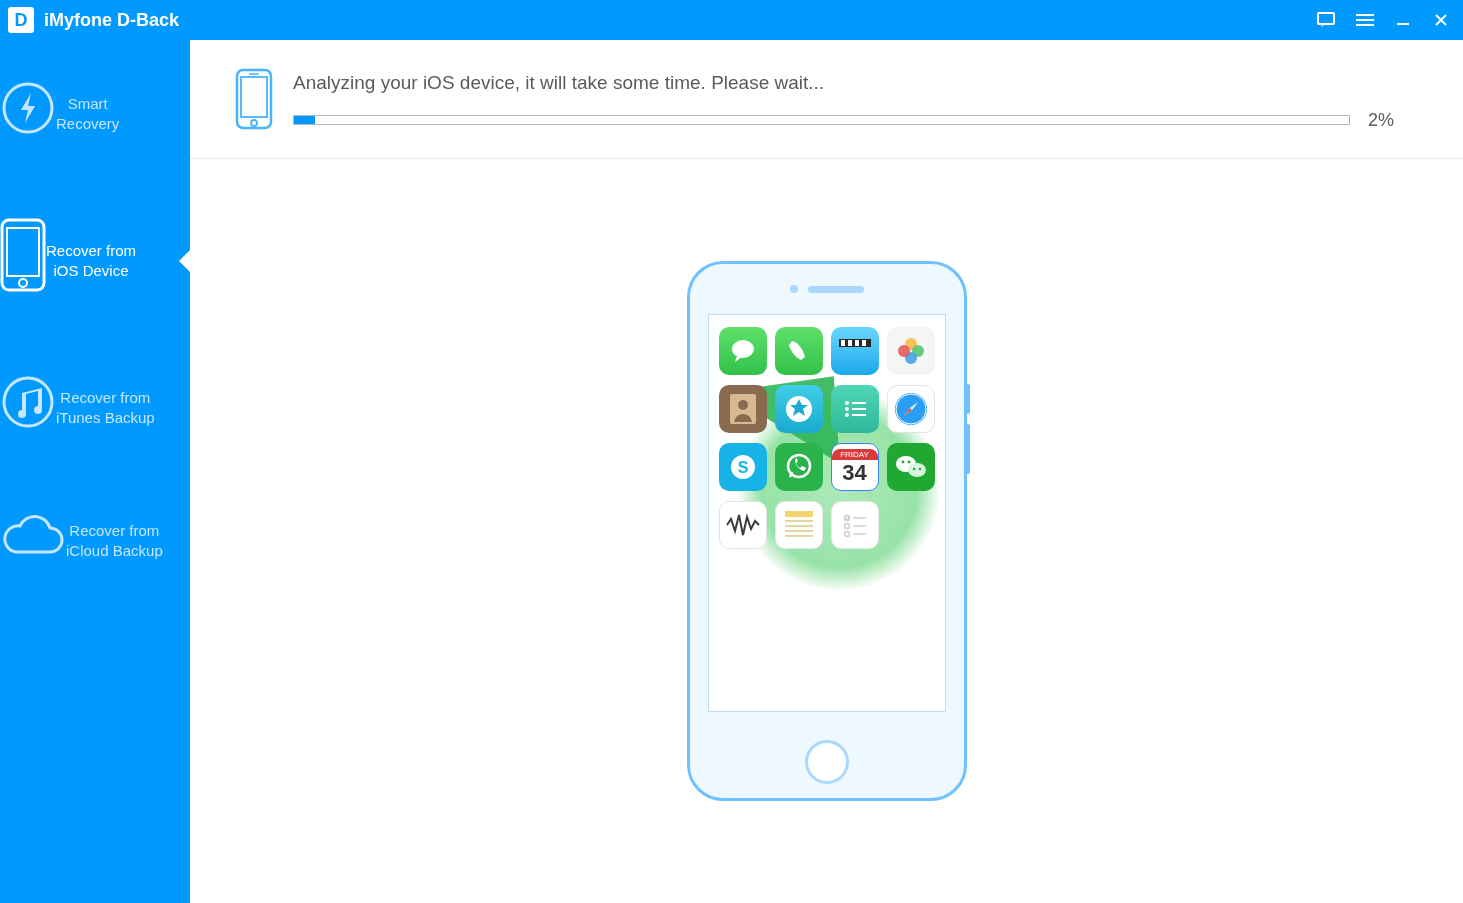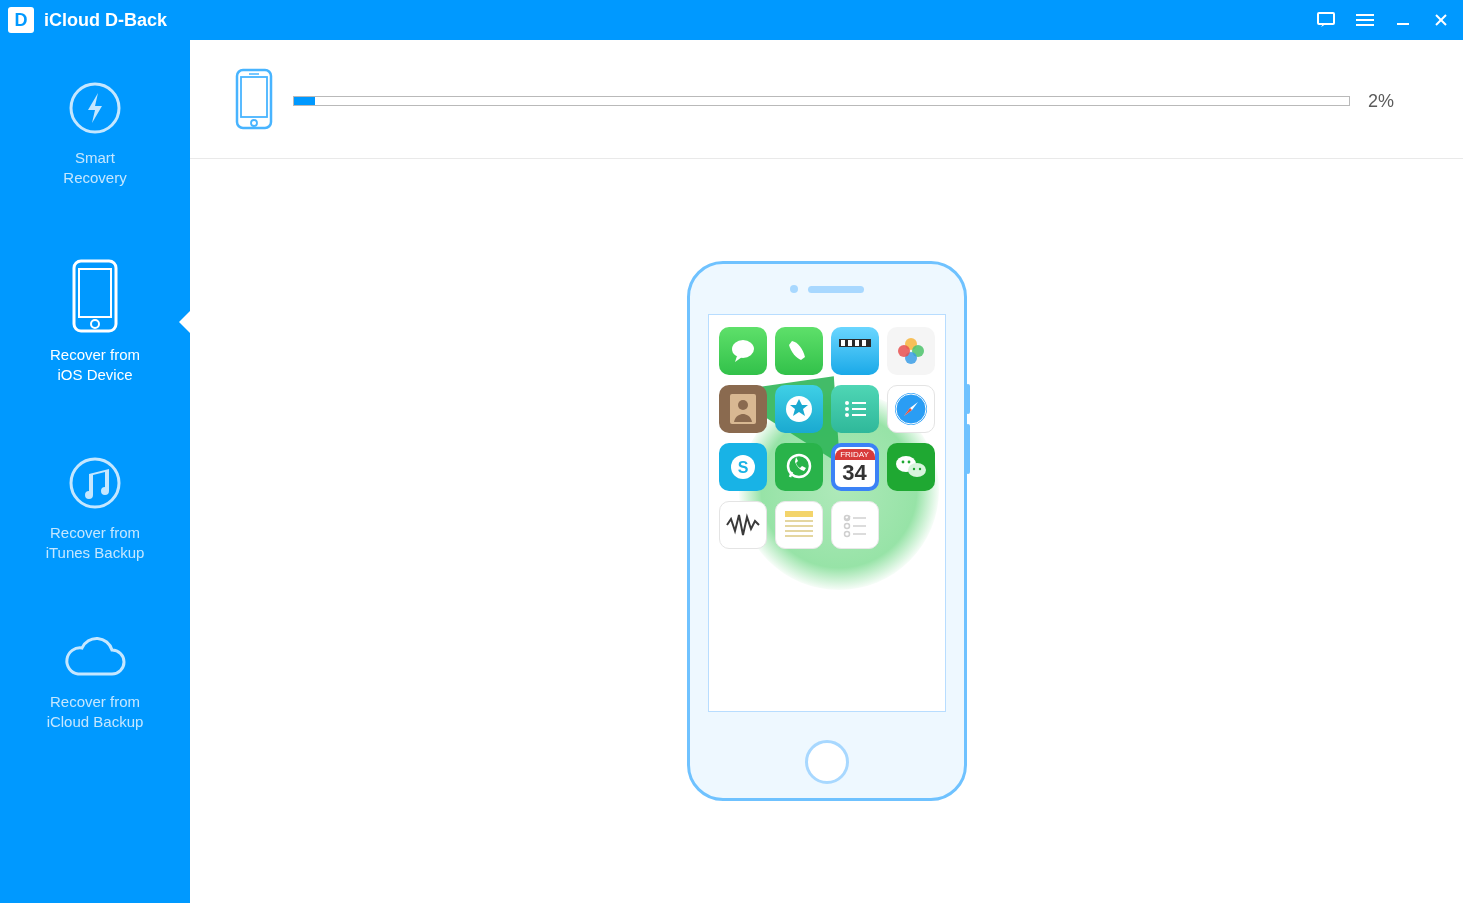--- a/index.html
+++ b/index.html
@@ -43,21 +43,21 @@
     width: 190px;
     background: #0099ff;
     display: flex;
     flex-direction: column;
     align-items: center;
     padding-top: 30px;
     gap: 50px;
   }
   .nav-item {
     width: 100%;
-    display: flex; flex-direction: column; align-items: center;
+    display: flex; flex-direction: row; align-items: center;
     color: #fff; cursor: pointer; position: relative;
     padding: 10px 0;
   }
   .nav-item.inactive { color: #c5e7ff; }
   .nav-item .nav-icon { margin-bottom: 8px; }
   .nav-label { font-size: 15px; text-align: center; line-height: 1.35; white-space: pre-line;}
   .nav-item.active::after {
     content: "";
     position: absolute;
     right: -1px; top: 50%; transform: translateY(-50%);
@@ -128,21 +128,21 @@
   }
 </style>
 </head>
 <body>
 
 <div class="window">
 
   <div class="titlebar">
     <div class="titlebar-left">
       <div class="app-logo">D</div>
-      <div class="titlebar-title">iCloud D-Back</div>
+      <div class="titlebar-title">iMyfone D-Back</div>
     </div>
     <div class="titlebar-right">
       <div class="win-btn">
         <svg width="20" height="16" viewBox="0 0 20 16">
             <rect x="1" y="1" width="16" height="11" rx="1" fill="none" stroke="#fff" stroke-width="2"></rect>
             <path d="M6 12 L4 15 L9 12" fill="#fff"></path>
           </svg>
       </div>
       <div class="win-btn">
         <svg width="18" height="14" viewBox="0 0 18 14">
@@ -220,20 +220,21 @@
       <div class="progress-area">
         <div class="phone-mini">
           <svg width="38" height="62" viewBox="0 0 38 62">
               <rect x="2" y="2" width="34" height="58" rx="6" fill="#fff" stroke="#48b4ff" stroke-width="2.5"></rect>
               <rect x="6" y="9" width="26" height="40" fill="none" stroke="#48b4ff" stroke-width="1.8"></rect>
               <circle cx="19" cy="55" r="3" fill="none" stroke="#48b4ff" stroke-width="1.8"></circle>
               <line x1="14" y1="6" x2="24" y2="6" stroke="#48b4ff" stroke-width="1.5"></line>
             </svg>
         </div>
         <div class="progress-col">
+          <div class="status-text">Analyzing your iOS device, it will take some time. Please wait...</div>
           <div class="progress-bar-wrap">
             <div class="progress-bar">
               <div class="progress-fill" style="width: 2%;"></div>
             </div>
             <div class="progress-pct">2%</div>
           </div>
         </div>
       </div>
 
       <div class="center-stage">
@@ -315,21 +316,21 @@
                     <text x="17" y="23" text-anchor="middle" font-size="16" font-weight="bold" fill="#18b3e6">S</text>
                   </svg>
                 </div>
               <div class="app-ico" style="background:#29b34a;">
                   <svg width="34" height="34" viewBox="0 0 34 34">
                     <circle cx="17" cy="16" r="11" fill="none" stroke="#fff" stroke-width="2.5"></circle>
                     <path d="M8 27l2-5" stroke="#fff" stroke-width="2.5"></path>
                     <path d="M13 12c2 5 5 8 9 9l2-3-4-2-2 2c-2-1-3-3-4-5l2-2-2-4z" fill="#fff"></path>
                   </svg>
                 </div>
-              <div class="app-ico" style="background:#fff;border:4px solid #3b82f6;flex-direction:column;">
+              <div class="app-ico" style="background:#fff;border:1px solid #3b82f6;flex-direction:column;">
                   <div style="background:#d83b3b;color:#fff;font-size:8px;width:100%;text-align:center;padding:1px 0;border-radius:8px 8px 0 0;">FRIDAY</div>
                   <div style="font-size:22px;font-weight:600;color:#333;">34</div>
                 </div>
               <div class="app-ico" style="background:#1fa832;">
                   <svg width="36" height="30" viewBox="0 0 36 30">
                     <ellipse cx="13" cy="12" rx="10" ry="8" fill="#fff"></ellipse>
                     <ellipse cx="24" cy="18" rx="9" ry="7" fill="#d8f4dd"></ellipse>
                     <circle cx="10" cy="10" r="1.4" fill="#1fa832"></circle>
                     <circle cx="16" cy="10" r="1.4" fill="#1fa832"></circle>
                     <circle cx="21" cy="17" r="1.2" fill="#1fa832"></circle>

